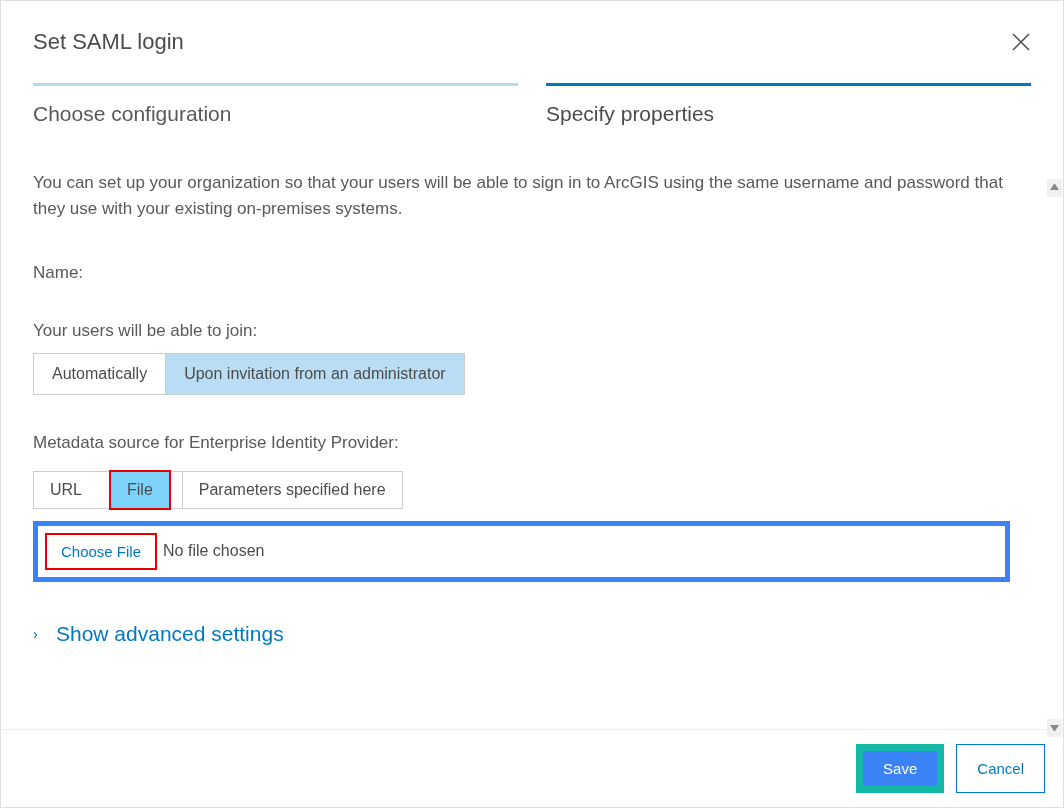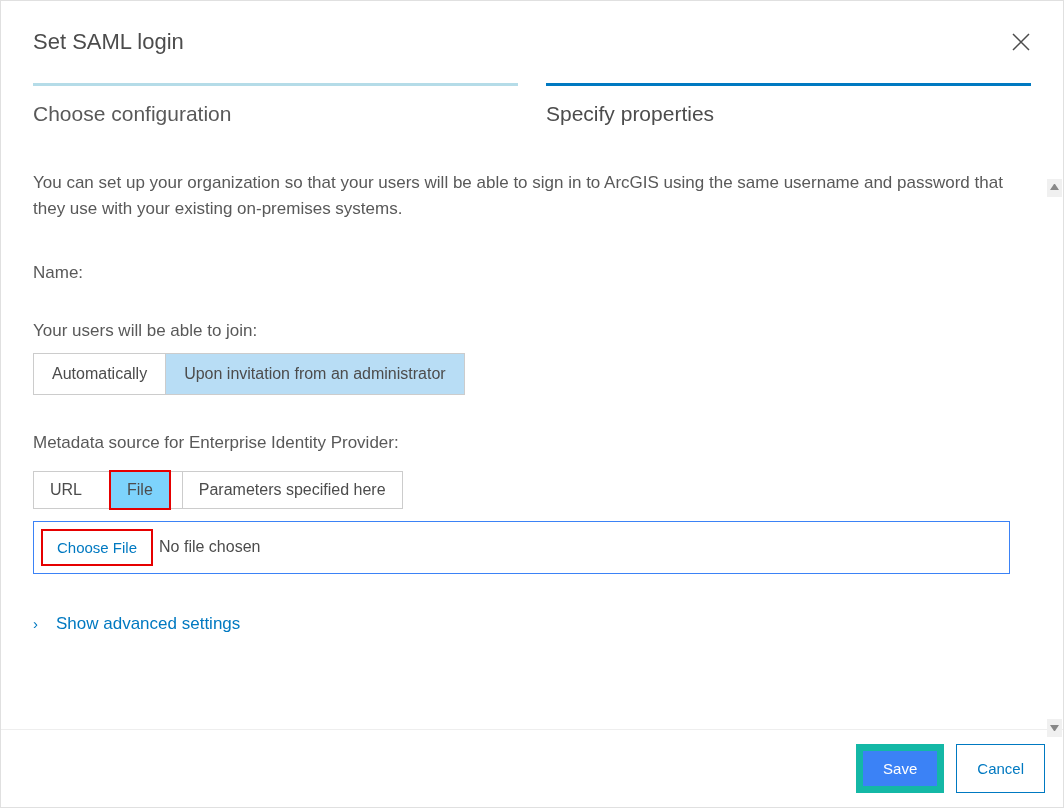--- a/index.html
+++ b/index.html
@@ -136,21 +136,21 @@
     background: #7dd3fc;
     border: 2px solid #e60000;
     margin: -2px;
     z-index: 1;
     position: relative;
   }
   .file-row {
     display: flex;
     align-items: center;
     width: 977px;
-    border: 1px solid #3b82f6;
+    border: 5px solid #3b82f6;
     padding: 7px 7px;
     margin-top: 12px;
   }
   .choose-file-btn {
     padding: 8px 14px;
     background: #fff;
     border: 2px solid #e60000;
     color: #0079c1;
     font-size: 15px;
     cursor: pointer;
@@ -165,21 +165,21 @@
     align-items: center;
     margin-top: 40px;
     color: #0079c1;
     cursor: pointer;
   }
   .advanced-row .chev {
     margin-right: 18px;
     font-size: 15px;
   }
   .advanced-row .txt {
-    font-size: 17px;
+    font-size: 21px;
   }
   .footer {
     position: absolute;
     bottom: 0;
     left: 0;
     right: 0;
     padding: 14px 18px;
     display: flex;
     justify-content: flex-end;
     gap: 12px;

